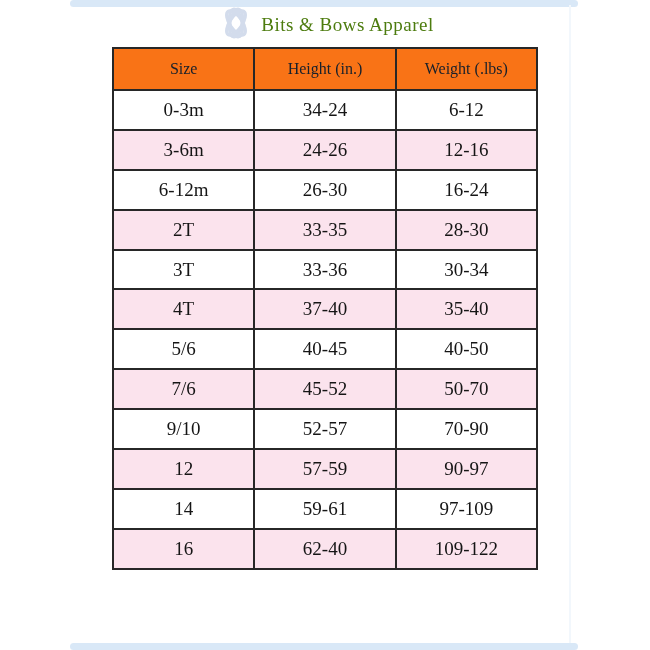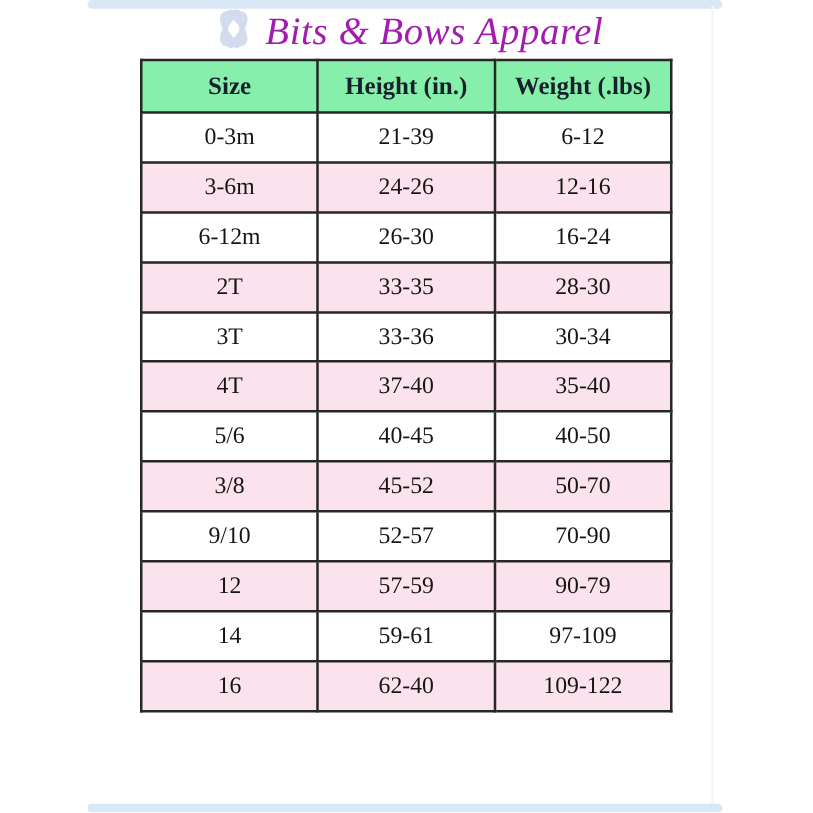--- a/index.html
+++ b/index.html
@@ -40,49 +40,48 @@
     left: 0;
     width: 100%;
     height: 38px;
     display: flex;
     align-items: center;
     justify-content: center;
     gap: 5px;
   }
   .brand-logo { flex: 0 0 auto; margin-top: 2px; }
   .brand-title {
-    font-size: 31px;
+    font-size: 19px;
     line-height: 1;
-    color: #a21caf;
+    color: #4d7c0f;
     letter-spacing: 0.5px;
     white-space: nowrap;
-    font-style: italic;
   }
 
   
   table.size-chart {
     position: absolute;
     left: 112px;
     top: 47px;
     width: 426px;
     border-collapse: collapse;
     table-layout: fixed;
   }
   table.size-chart th,
   table.size-chart td {
     border: 2px solid #272727;
     text-align: center;
     vertical-align: middle;
     padding: 0;
   }
   table.size-chart th {
     height: 40px;
-    background: #86efac;
-    font-size: 20px;
-    font-weight: bold;
+    background: #f97316;
+    font-size: 16px;
+    font-weight: normal;
     color: #17202b;
   }
   table.size-chart td {
     height: 37.9px;
     font-size: 19px;
     background: #ffffff;
     color: #151515;
     text-align: center;
   }
   table.size-chart tbody tr:nth-child(even) td {
@@ -115,21 +114,21 @@
     <thead>
       <tr>
         <th>Size</th>
         <th>Height (in.)</th>
         <th>Weight (.lbs)</th>
       </tr>
     </thead>
     <tbody>
         <tr>
           <td>0-3m</td>
-          <td>21-39</td>
+          <td>34-24</td>
           <td>6-12</td>
         </tr>
         <tr>
           <td>3-6m</td>
           <td>24-26</td>
           <td>12-16</td>
         </tr>
         <tr>
           <td>6-12m</td>
           <td>26-30</td>
@@ -149,33 +148,33 @@
           <td>4T</td>
           <td>37-40</td>
           <td>35-40</td>
         </tr>
         <tr>
           <td>5/6</td>
           <td>40-45</td>
           <td>40-50</td>
         </tr>
         <tr>
-          <td>3/8</td>
+          <td>7/6</td>
           <td>45-52</td>
           <td>50-70</td>
         </tr>
         <tr>
           <td>9/10</td>
           <td>52-57</td>
           <td>70-90</td>
         </tr>
         <tr>
           <td>12</td>
           <td>57-59</td>
-          <td>90-79</td>
+          <td>90-97</td>
         </tr>
         <tr>
           <td>14</td>
           <td>59-61</td>
           <td>97-109</td>
         </tr>
         <tr>
           <td>16</td>
           <td>62-40</td>
           <td>109-122</td>

